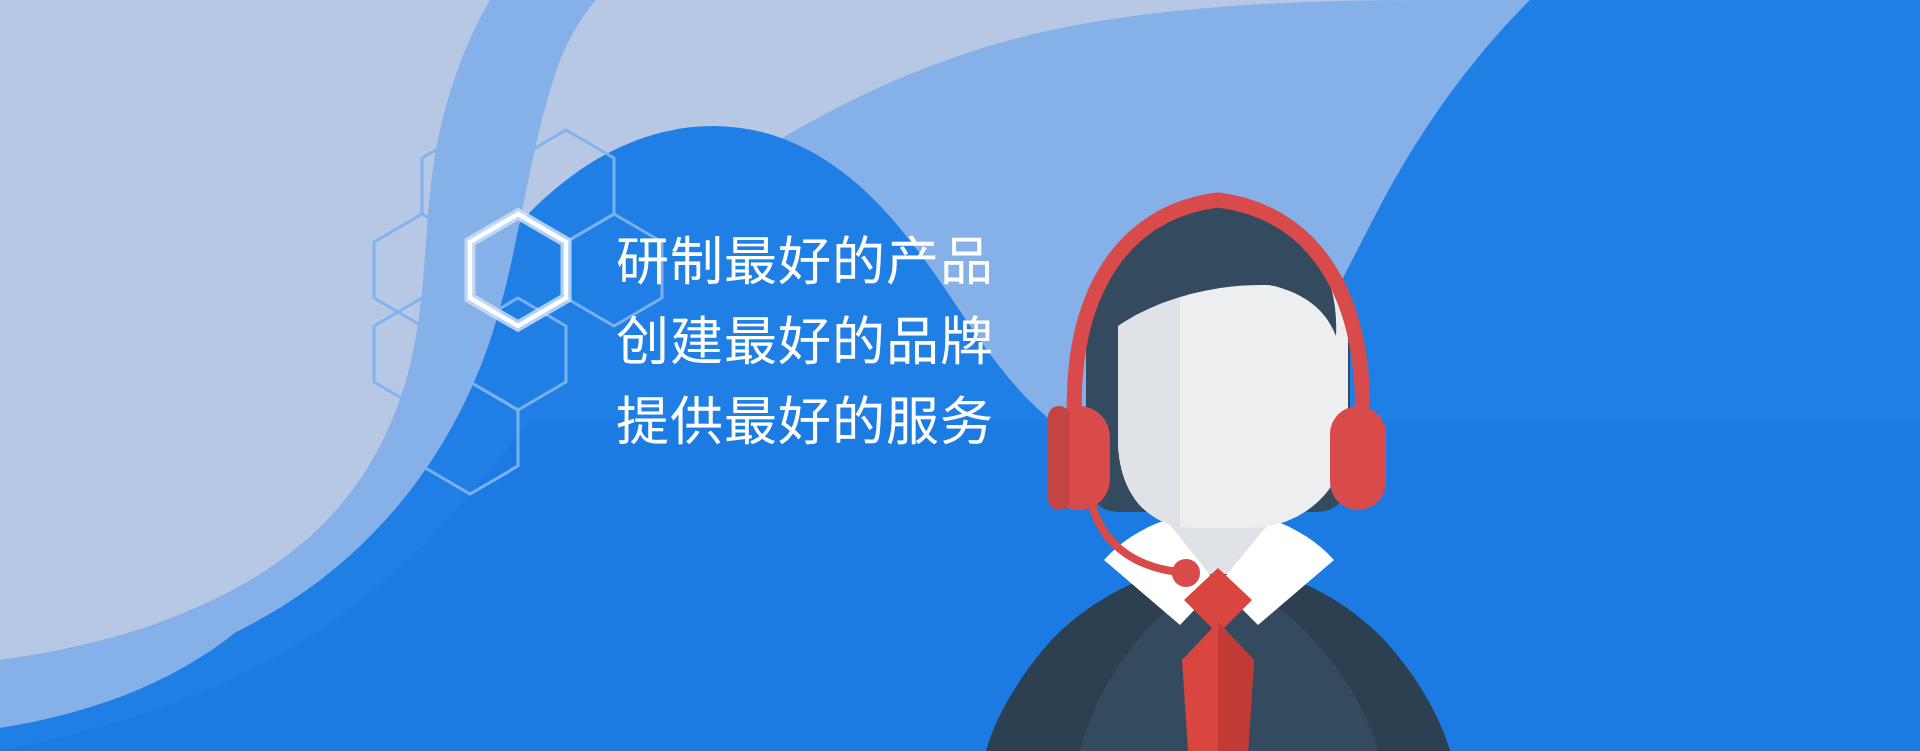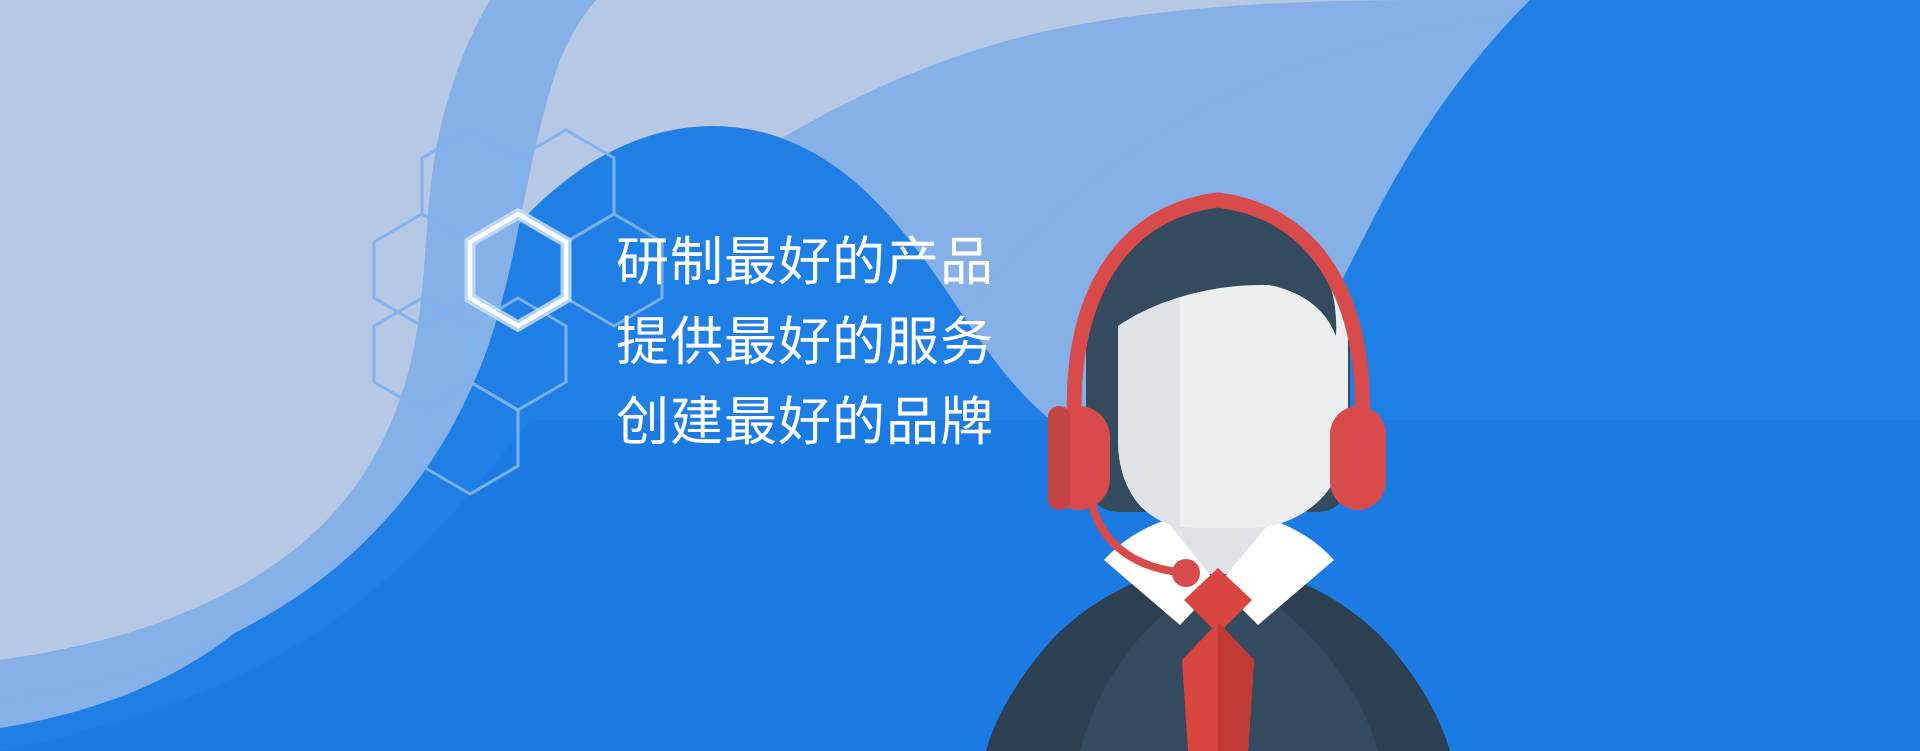--- a/index.html
+++ b/index.html
@@ -116,22 +116,22 @@
       <polygon points="470,382 518,410 518,466 470,494 422,466 422,410"></polygon>
       <polygon points="614,214 662,242 662,298 614,326 566,298 566,242"></polygon>
     </g>
 
     <polygon points="518,214 566,242 566,298 518,326 470,298 470,242" fill="none" stroke="#c9dffa" stroke-width="11" opacity="0.85"></polygon>
     <polygon points="518,214 566,242 566,298 518,326 470,298 470,242" fill="none" stroke="#ffffff" stroke-width="4.5"></polygon>
   </svg>
 
   <div id="headline">
     <span class="hl-line">研制最好的产品</span>
+    <span class="hl-line">创建最好的品牌</span>
     <span class="hl-line">提供最好的服务</span>
-    <span class="hl-line">创建最好的品牌</span>
   </div>
 
   <svg id="agent" class="layer" viewBox="0 0 1920 751" preserveAspectRatio="none">
 
     <path fill="#344a5e" d="M1218,560
              C 1150,568 1085,600 1043,650
              C 1010,690 994,724 986,751
              L 1450,751
              C 1442,724 1426,690 1393,650
              C 1351,600 1286,568 1218,560 Z"></path>

